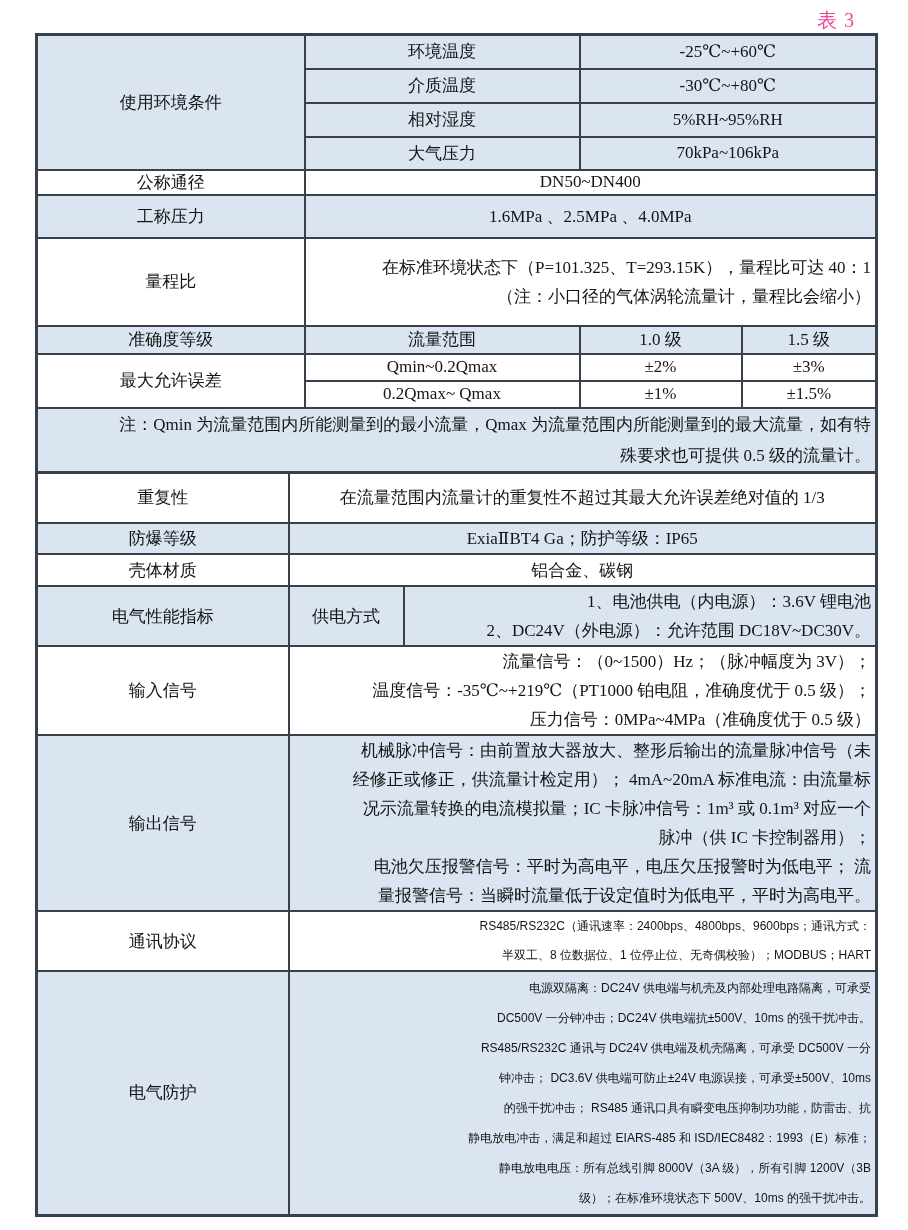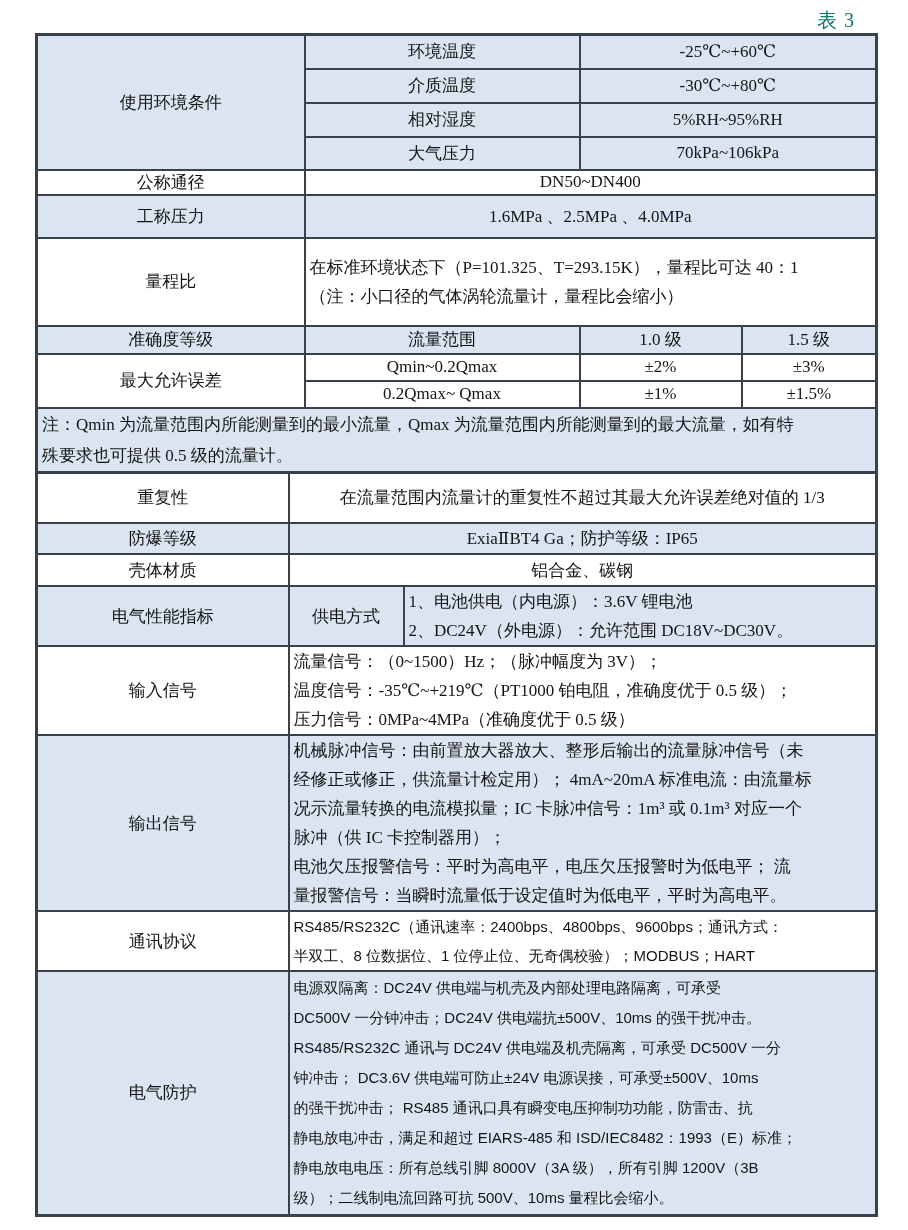--- a/index.html
+++ b/index.html
@@ -4,42 +4,42 @@
 <style>
   html,body { margin:0; padding:0; }
   body {
     width:908px; height:1230px; background:#ffffff;
     font-family:"Liberation Serif","DejaVu Serif",serif;
     color:#141414;
     -webkit-font-smoothing:antialiased;
   }
   .doc-title {
     width:855px; text-align:right; padding-top:7px; height:26px;
-    font-size:20px; letter-spacing:1px; color:#0f766e;
+    font-size:20px; letter-spacing:1px; color:#ec4899;
   }
   table.spec {
     border-collapse:collapse; table-layout:fixed;
     margin-left:35px; width:840px;
     border:3px solid #39414d;
   }
   table.spec td {
     border:2px solid #39414d;
     font-size:17px; vertical-align:middle;
     padding:0 4px; overflow:hidden;
   }
   table.t2 { margin-top:-3px; }
   .shade { background:#dbe5f1; }
   .c { text-align:center; padding:0 4px; }
-  .l { text-align:left; }
+  .l { text-align:right; }
   .lines { padding:4px 12px; }
   .line { line-height:29px; white-space:nowrap; }
   .line8 { line-height:30px; }
   .sans .line {
     font-family:"Liberation Sans","DejaVu Sans",sans-serif;
-    font-size:15px;
+    font-size:12px;
   }
   .notecell { padding:5px 12px; }
   .notecell .line { line-height:31px; }
 </style>
 </head>
 <body>
 
 <div class="doc-title">表 3</div>
 
 <table class="spec t1">
@@ -164,17 +164,17 @@
   <tr style="height:244px">
     <td class="c shade">电气防护</td>
     <td class="l lines sans shade" colspan="2">
       <div class="line line8">电源双隔离：DC24V 供电端与机壳及内部处理电路隔离，可承受</div>
       <div class="line line8">DC500V 一分钟冲击；DC24V 供电端抗±500V、10ms 的强干扰冲击。</div>
       <div class="line line8">RS485/RS232C 通讯与 DC24V 供电端及机壳隔离，可承受 DC500V 一分</div>
       <div class="line line8">钟冲击； DC3.6V 供电端可防止±24V 电源误接，可承受±500V、10ms</div>
       <div class="line line8">的强干扰冲击； RS485 通讯口具有瞬变电压抑制功功能，防雷击、抗</div>
       <div class="line line8">静电放电冲击，满足和超过 EIARS-485 和 ISD/IEC8482：1993（E）标准；</div>
       <div class="line line8">静电放电电压：所有总线引脚 8000V（3A 级），所有引脚 1200V（3B</div>
-      <div class="line line8">级）；二线制电流回路可抗 500V、10ms 量程比会缩小。</div>
+      <div class="line line8">级）；在标准环境状态下 500V、10ms 的强干扰冲击。</div>
     </td>
   </tr>
 </tbody>
   </table>
 
 </body></html>

